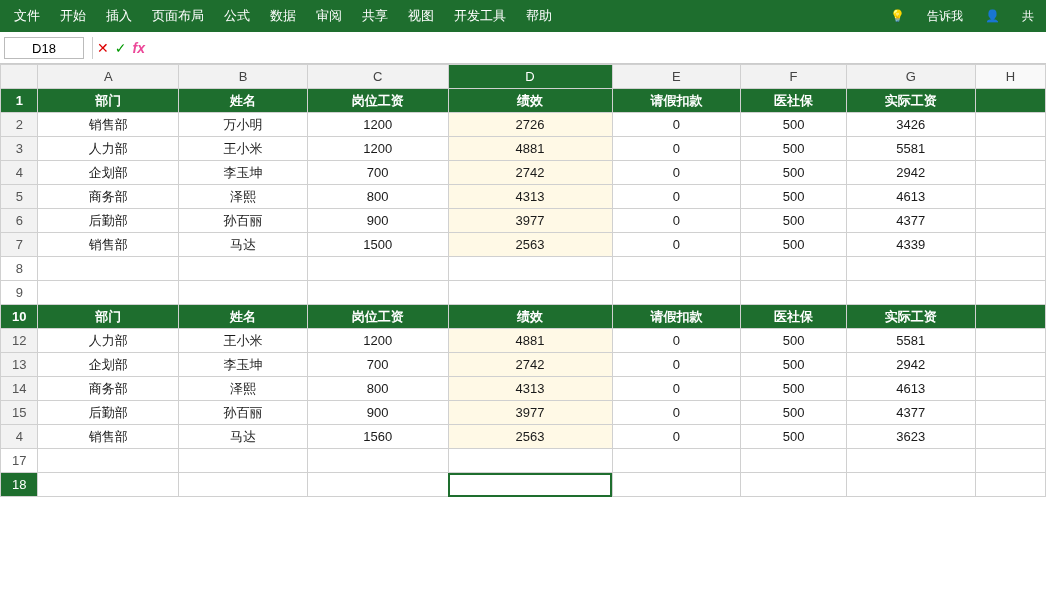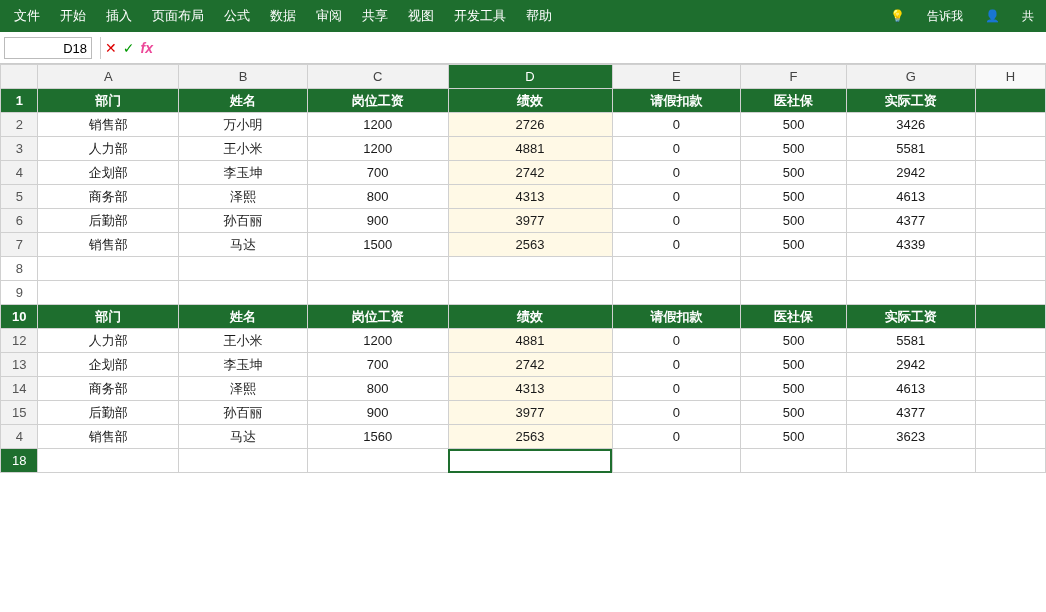--- a/index.html
+++ b/index.html
@@ -35,24 +35,24 @@
     
     .formula-bar {
       display: flex;
       align-items: center;
       height: 32px;
       border-bottom: 1px solid #ccc;
       background: #fff;
       padding: 0 4px;
     }
     .cell-ref-box {
-      width: 88px;
+      width: 80px;
       height: 22px;
       border: 1px solid #bbb;
-      text-align: right;
+      text-align: center;
       font-size: 13px;
       line-height: 22px;
       padding: 0 4px;
       margin-right: 4px;
     }
     .formula-divider {
       width: 1px;
       height: 22px;
       background: #ccc;
       margin: 0 4px;
@@ -411,20 +411,31 @@
         <td class="data-cell">销售部</td>
         <td class="data-cell">马达</td>
         <td class="data-cell">1560</td>
         <td class="data-cell selected-col">2563</td>
         <td class="data-cell">0</td>
         <td class="data-cell">500</td>
         <td class="data-cell">3623</td>
         <td class="data-cell"></td>
       </tr>
 
+      <tr class="empty-row">
+        <td class="col-rownum">17</td>
+        <td></td>
+        <td></td>
+        <td></td>
+        <td class="selected-col"></td>
+        <td></td>
+        <td></td>
+        <td></td>
+        <td></td>
+      </tr>
 
       <tr class="empty-row">
         <td class="col-rownum rownum-selected">18</td>
         <td></td>
         <td></td>
         <td></td>
         <td class="selected-col" style="outline: 2px solid #1e6e2e; outline-offset: -2px;"></td>
         <td></td>
         <td></td>
         <td></td>

